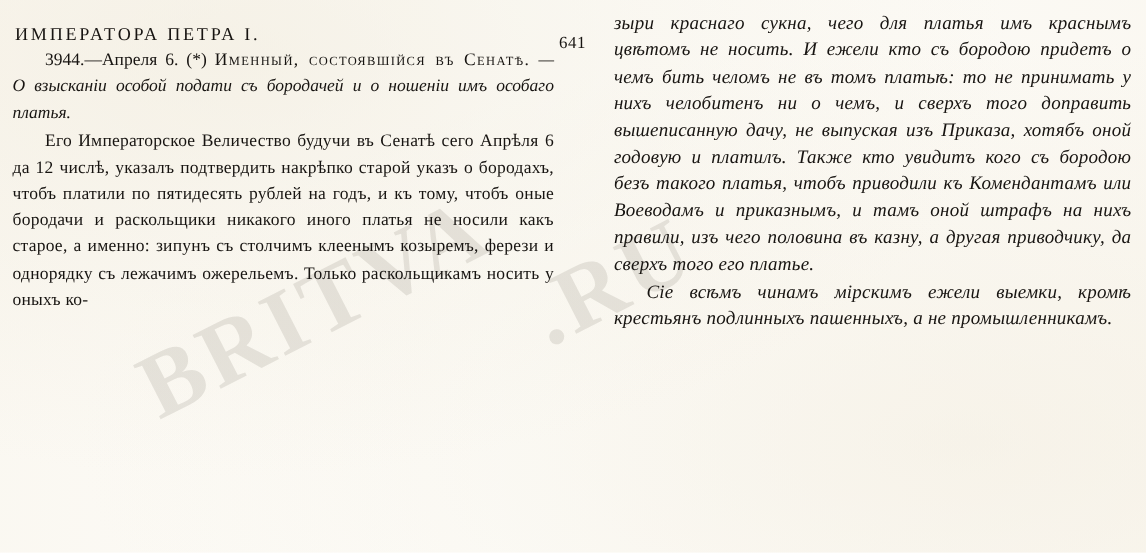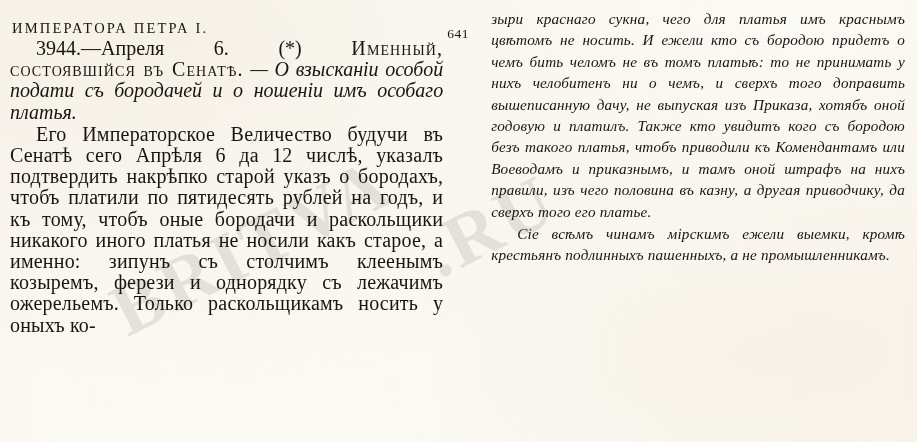--- a/index.html
+++ b/index.html
@@ -95,21 +95,21 @@
   }
   .year {
     font-size: 12.5px;
     text-align: center;
     margin: 0 0 2px 0;
     letter-spacing: 1px;
     padding-right: 120px;
   }
 
   .para {
-    font-size: 20px;
+    font-size: 14px;
     line-height: 21.2px;
     text-align: justify;
     text-justify: inter-word;
     margin: 0;
     hyphens: manual;
   }
   .para + .para {
     margin-top: 1px;
   }
   .indent {

